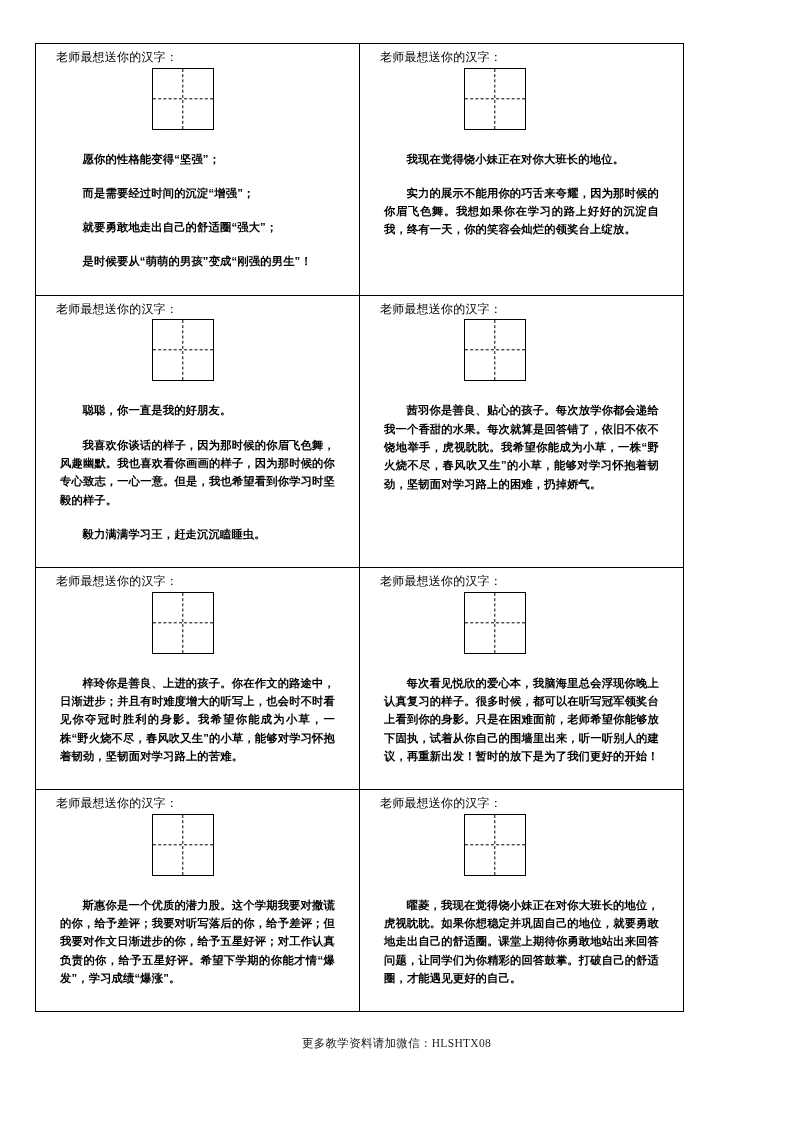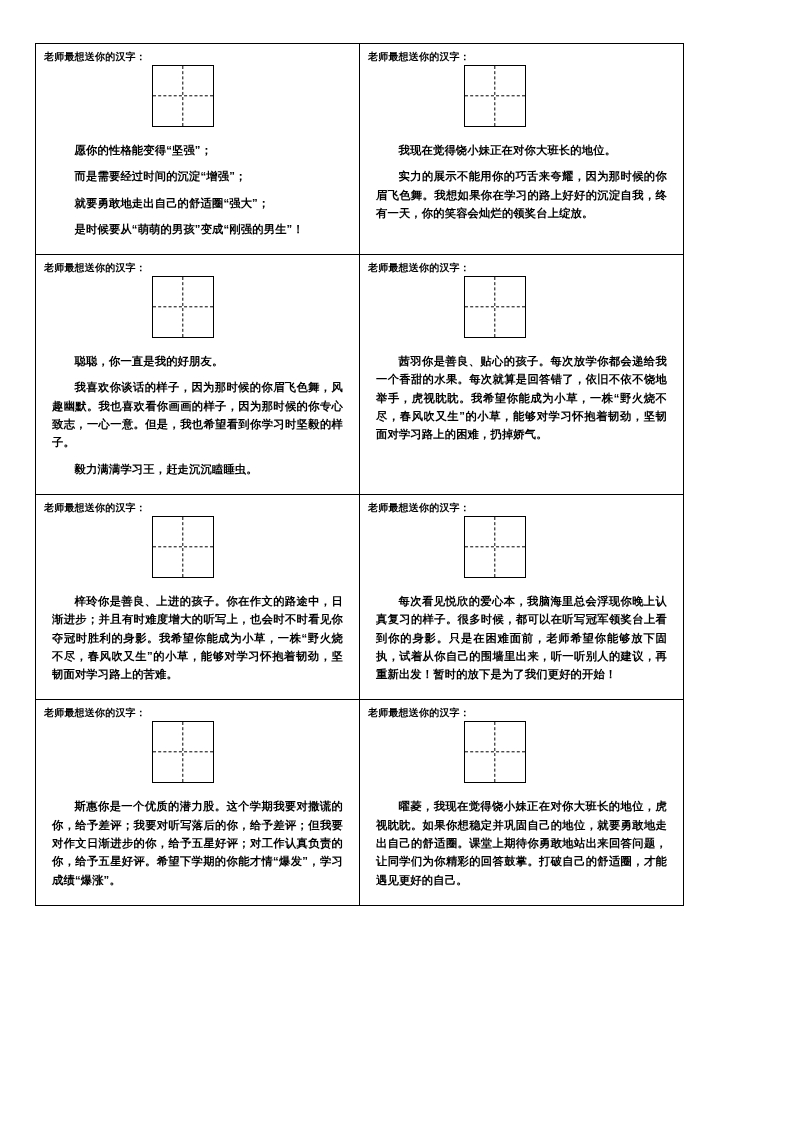--- a/index.html
+++ b/index.html
@@ -39,25 +39,25 @@
     padding: 6px 8px 8px 8px;
     width: 50%;
   }
 
   .card {
     position: relative;
   }
 
   .card-head {
     font-family: "Liberation Sans", "DejaVu Sans", sans-serif;
-    font-size: 10px;
-    font-weight: bold;
+    font-size: 12px;
+    font-weight: normal;
     line-height: 1.3;
     letter-spacing: 0.2px;
-    margin: 0 0 2px 0;
+    margin: 0 0 2px 12px;
     white-space: nowrap;
   }
 
   
   .tianzige-wrap {
     display: block;
     margin: 2px 0 10px 0;
     text-align: left;
   }
   .tianzige {
@@ -93,21 +93,21 @@
   .card-body {
     font-family: "Liberation Sans", "DejaVu Sans", sans-serif;
     font-size: 11.3px;
     font-weight: bold;
     line-height: 1.62;
     letter-spacing: 0.15px;
     text-align: justify;
     text-justify: inter-character;
   }
   .card-body p {
-    margin: 8px;
+    margin: 16px;
     text-indent: 2em;
   }
 
   
   .footer {
     position: absolute;
     left: 0;
     top: 1036px;
     width: 793px;
     text-align: center;
@@ -250,14 +250,15 @@
             </div>
             <div class="card-body">
               <p>曜菱，我现在觉得饶小妹正在对你大班长的地位，虎视眈眈。如果你想稳定并巩固自己的地位，就要勇敢地走出自己的舒适圈。课堂上期待你勇敢地站出来回答问题，让同学们为你精彩的回答鼓掌。打破自己的舒适圈，才能遇见更好的自己。</p>
             </div>
           </div>
         </td>
       </tr>
     </tbody>
   </table>
 
+  <div class="footer">更多教学资料请加微信：HLSHTX08</div>
 
 </div>
 
 </body></html>

